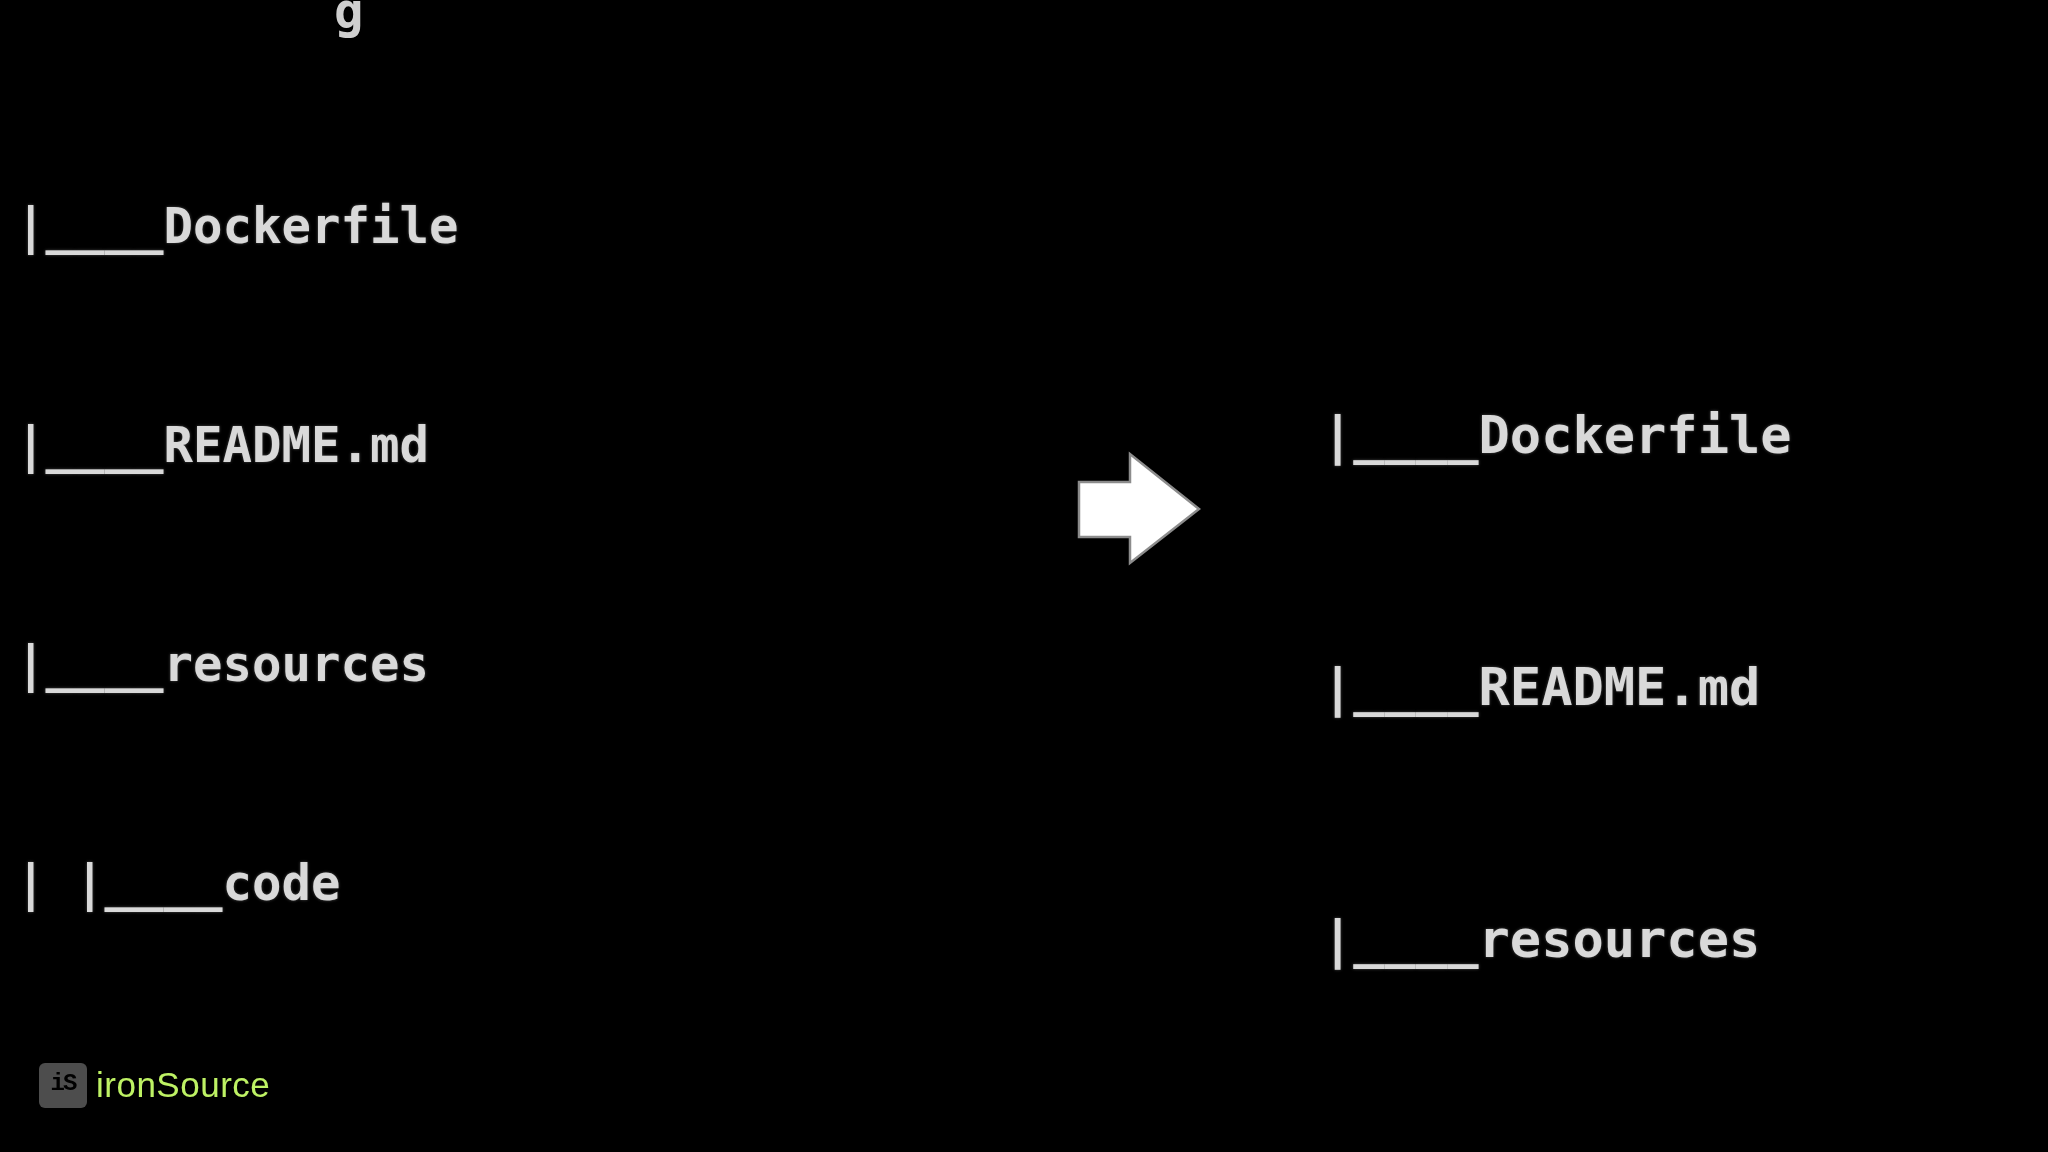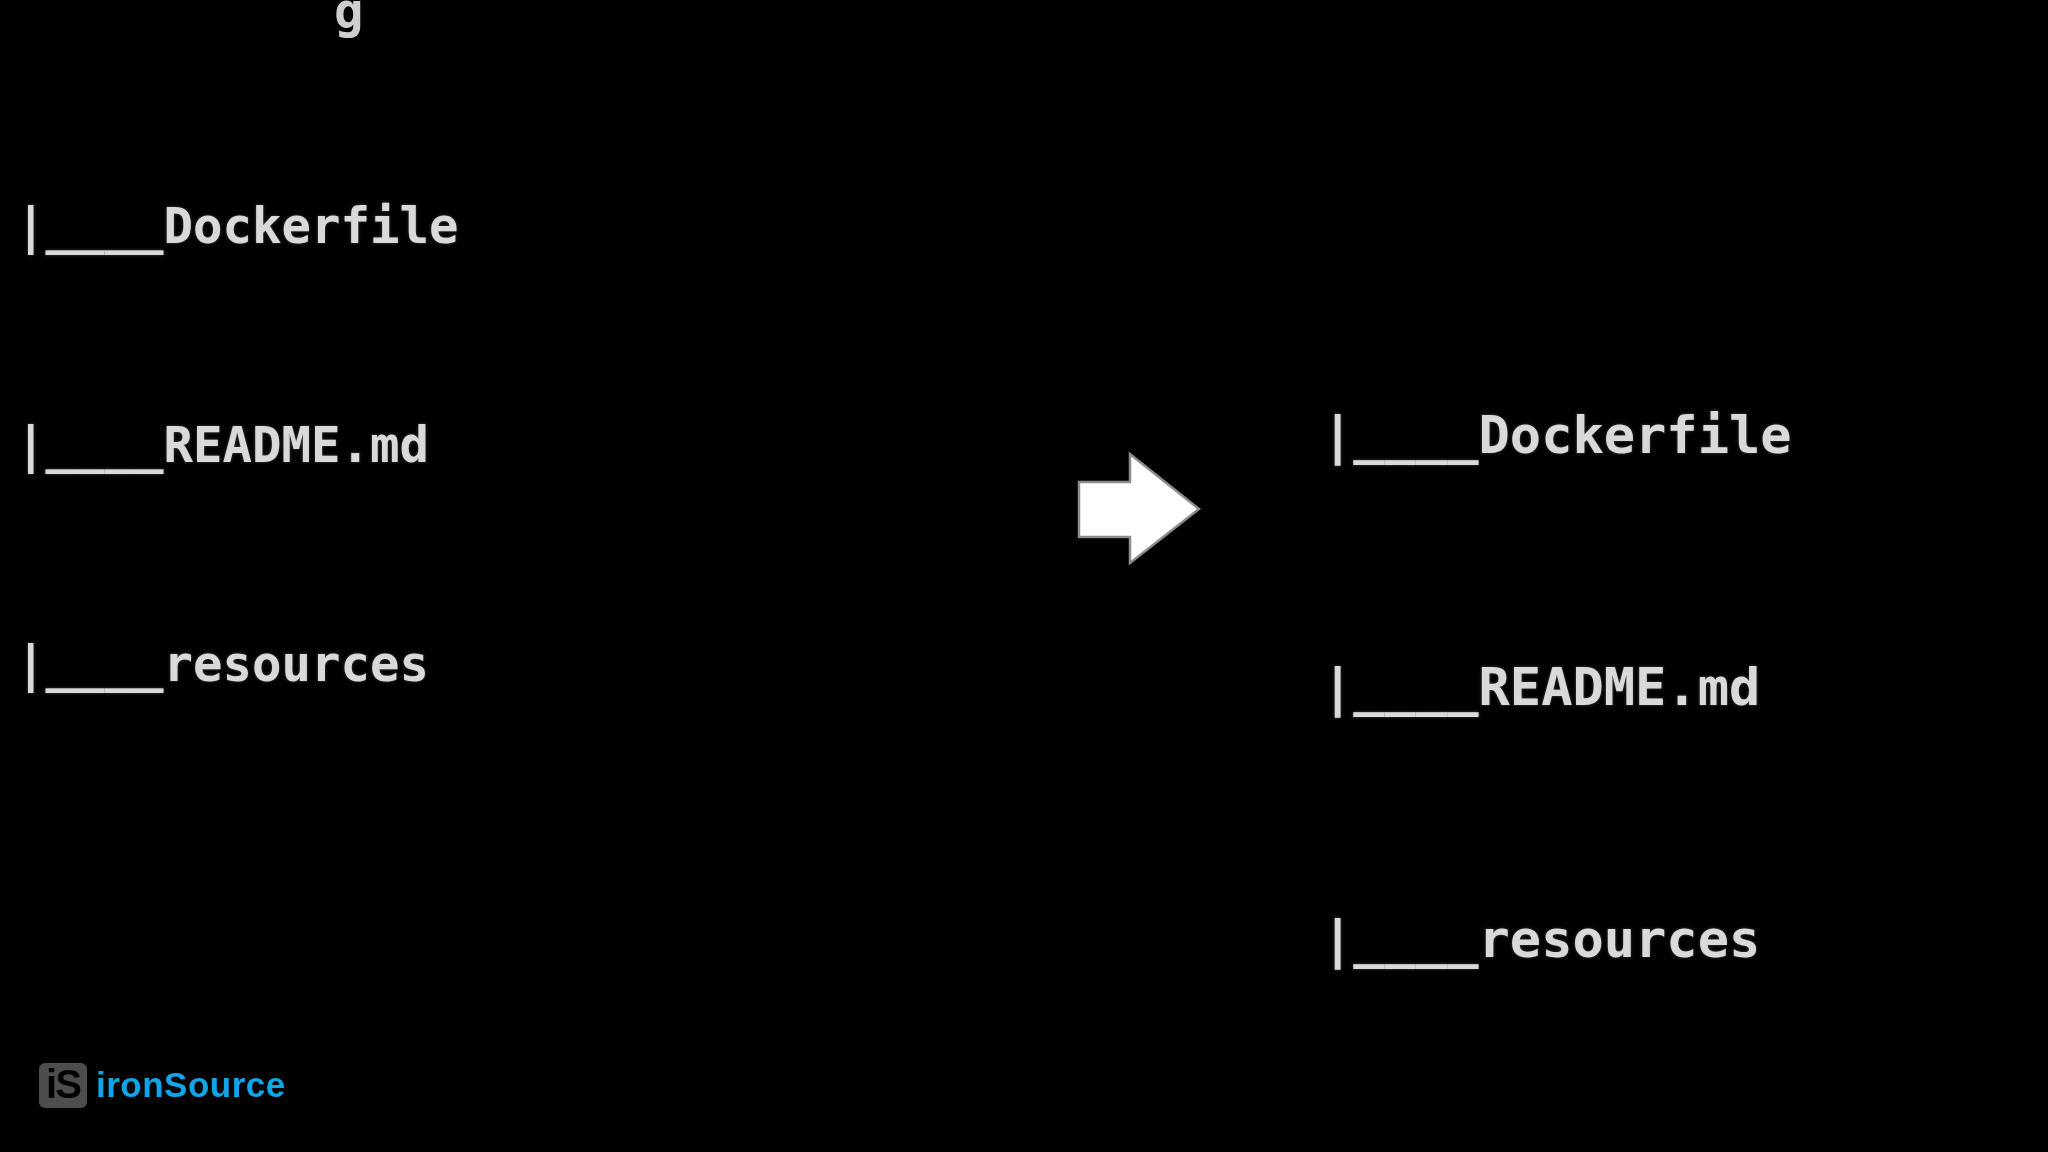--- a/index.html
+++ b/index.html
@@ -78,51 +78,52 @@
     width: 48px;
     height: 45px;
     background: #4d4d4d;
     border-radius: 6px;
     display: flex;
     align-items: center;
     justify-content: center;
     flex: 0 0 auto;
   }
   .wm-icon span {
-    font-family: Liberation Sans, sans-serif;
+    font-family: Liberation Mono, monospace;
     font-weight: 900;
-    font-size: 40px;
+    font-size: 24px;
     line-height: 1;
     color: #000000;
     letter-spacing: -2px;
     transform: translateY(-1px);
   }
   .wm-text {
     margin-left: 9px;
     font-family: "Liberation Sans", sans-serif;
-    font-weight: bold;
+    font-weight: normal;
     font-size: 35px;
-    color: #0ea5e9;
+    color: #bef264;
     letter-spacing: 0.5px;
     white-space: nowrap;
   }
 </style>
 </head>
 <body>
 
 <div class="screen">
 
   <div class="clip-top">
     <span>g</span>
   </div>
 
   <div class="tree tree-left">
     <div class="tree-line">|____Dockerfile</div>
     <div class="tree-line">|____README.md</div>
     <div class="tree-line">|____resources</div>
+    <div class="tree-line">| |____code</div>
     
     
     
     
     
     
     
     
   </div>
 

